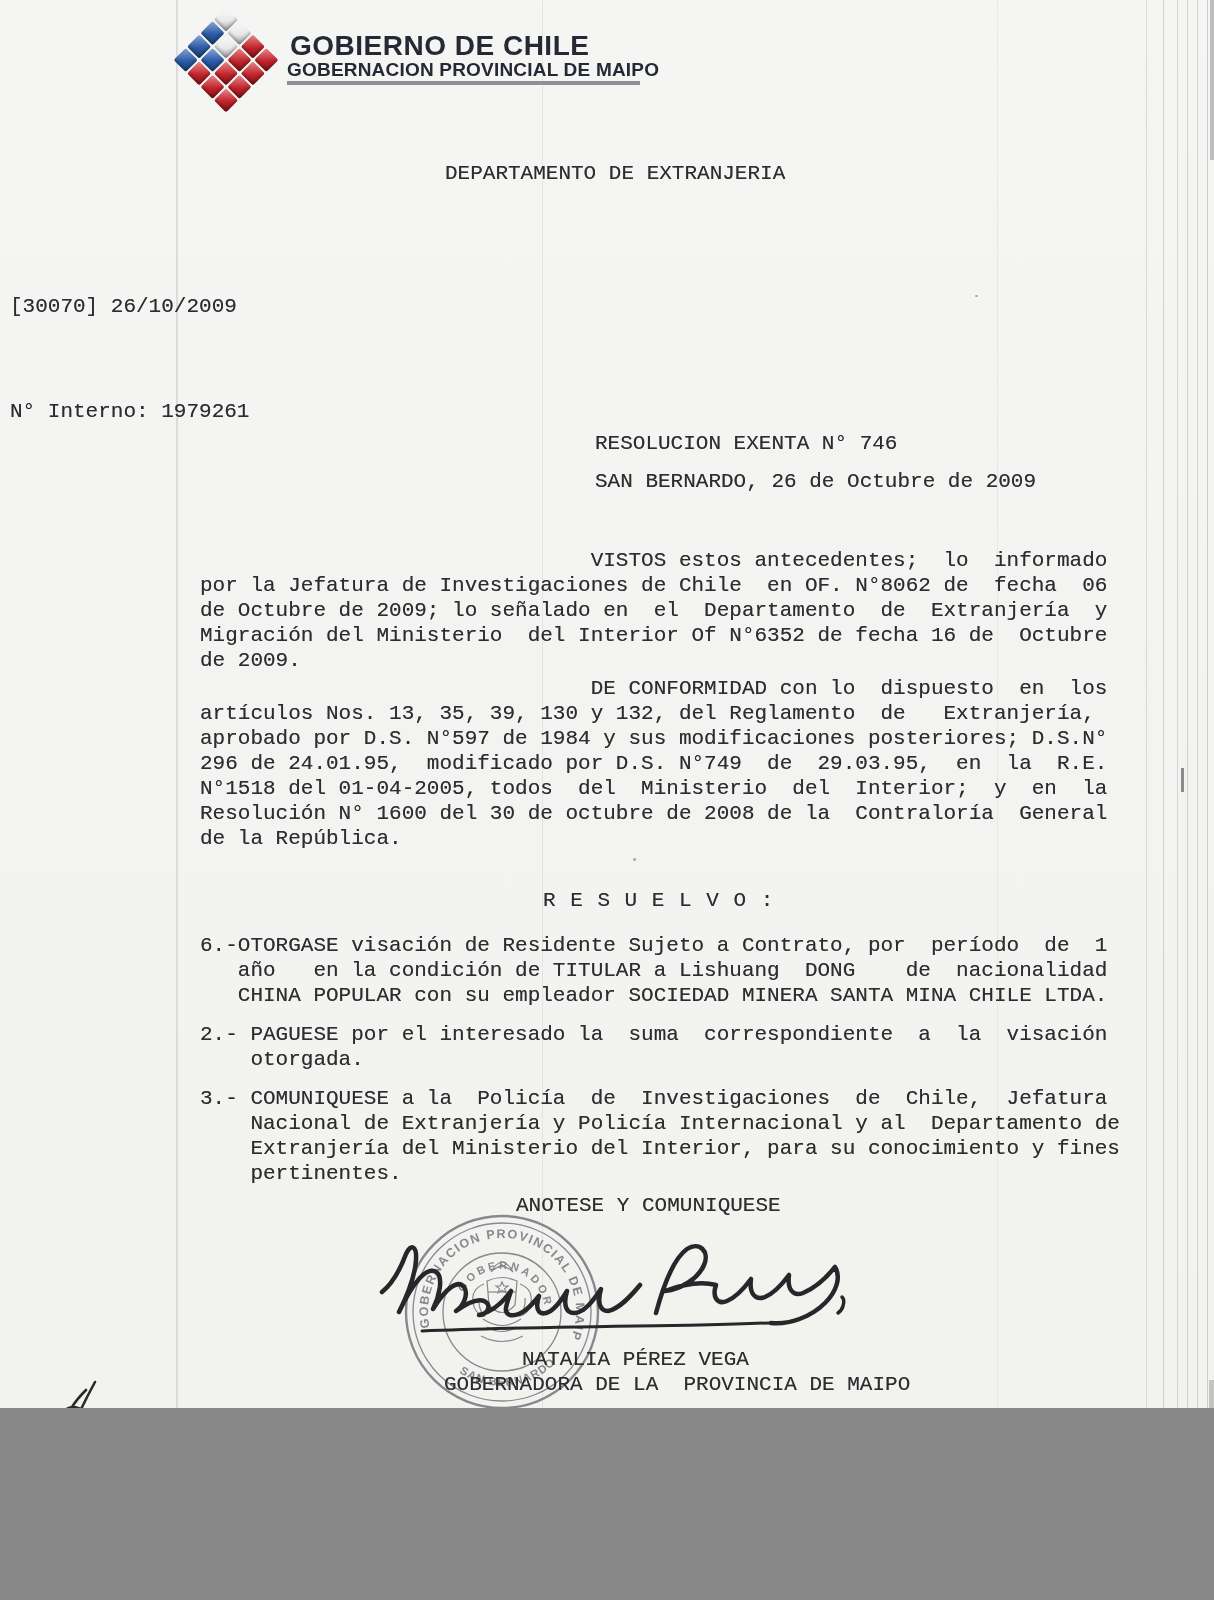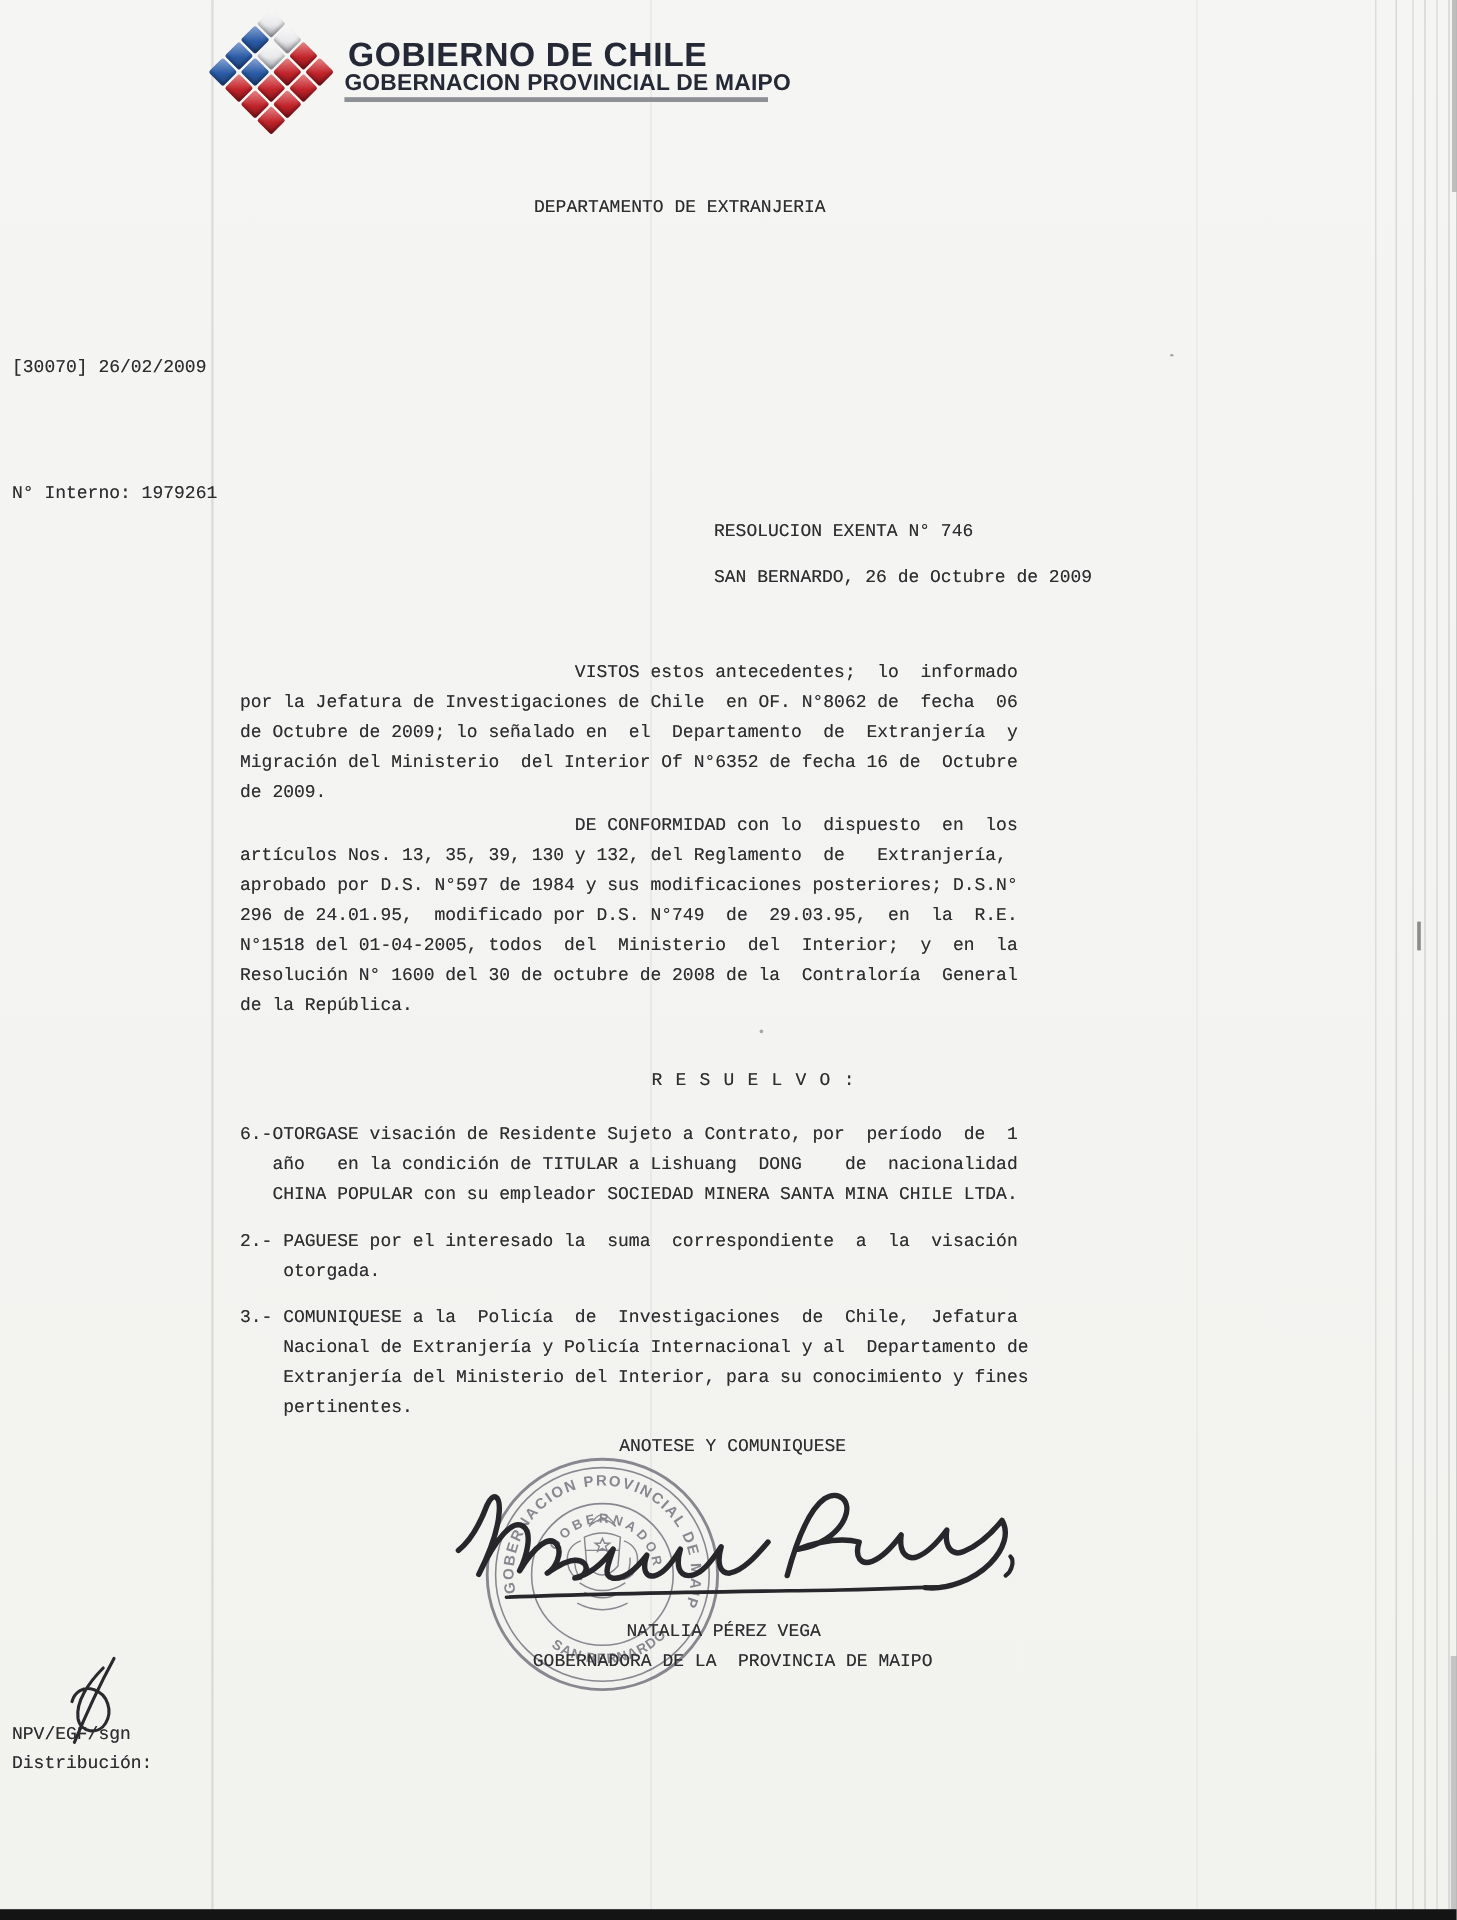--- a/index.html
+++ b/index.html
@@ -1,25 +1,25 @@
 <!DOCTYPE html>
 <html style="--paper: #f3f3f1; --ink: #2d2d30; --header_ink: #242935; --underline: #8d9196; --stamp: #70707a; --bottom_bar: #141414; --logo-blue: #2a5ba5; --logo-red: #c2242b; --logo-white: #e9e9ec;"><head>
 <meta charset="utf-8">
 <style>
   html,body{margin:0;padding:0;background:#888;}
   #page{
-    position:relative;width:1214px;height:1600px;margin:0 auto;
+    position:relative;width:1214px;height:1408px;margin:0 auto;
     background:linear-gradient(180deg,#f5f5f3 0%,#f3f3f1 55%,#f2f2ef 100%);
     overflow:hidden;
     font-family:"Liberation Mono","DejaVu Sans Mono",monospace;
   }
   .abs{position:absolute;}
   .mono{
     font-family:"Liberation Mono","DejaVu Sans Mono",monospace;
-    font-size:15px;line-height:25px;color:var(--ink);
+    font-size:21px;line-height:25px;color:var(--ink);
     white-space:pre;text-shadow:0 0 0.5px rgba(45,45,48,.55);
   }
   .sans{font-family:"Liberation Sans","DejaVu Sans",sans-serif;color:var(--header_ink);}
   .agency-title{font-size:28px;font-weight:bold;letter-spacing:.5px;}
   .agency-subtitle{font-size:19px;font-weight:bold;letter-spacing:.2px;}
   .subtitle-rule{background:var(--underline);height:4px;width:353px;}
   .crease{position:absolute;top:0;height:1600px;pointer-events:none;}
   .vline{position:absolute;top:0;height:1600px;width:1px;pointer-events:none;}
   .bottom-bar{position:absolute;left:0;top:1591px;width:1214px;height:9px;background:var(--bottom_bar);}
   .logo-grid{
@@ -71,21 +71,21 @@
       <div class="cell red"></div>
       <div class="cell red"></div>
       <div class="cell red"></div>
     </div>
   <div class="abs sans agency-title" style="left:290px;top:30px;">GOBIERNO DE CHILE</div>
   <div class="abs sans agency-subtitle" style="left:287px;top:59px;">GOBERNACION PROVINCIAL DE MAIPO</div>
   <div class="abs subtitle-rule" style="left:287px;top:81px;"></div>
 
   <div class="abs mono" style="left:445px;top:161px;">DEPARTAMENTO DE EXTRANJERIA</div>
 
-  <div class="abs mono" style="left:10px;top:294px;">[30070] 26/02/2009</div>
+  <div class="abs mono" style="left:10px;top:294px;">[30070] 26/10/2009</div>
 
 
   <div class="abs mono" style="left:10px;top:399px;">N° Interno: 1979261</div>
 
   <div class="abs mono" style="left:595px;top:431px;">RESOLUCION EXENTA N° 746</div>
 
   <div class="abs mono" style="left:595px;top:469px;">SAN BERNARDO, 26 de Octubre de 2009</div>
 
   <div class="abs mono" style="left:200px;top:548px;">                               VISTOS estos antecedentes;  lo  informado
 por la Jefatura de Investigaciones de Chile  en OF. N°8062 de  fecha  06

